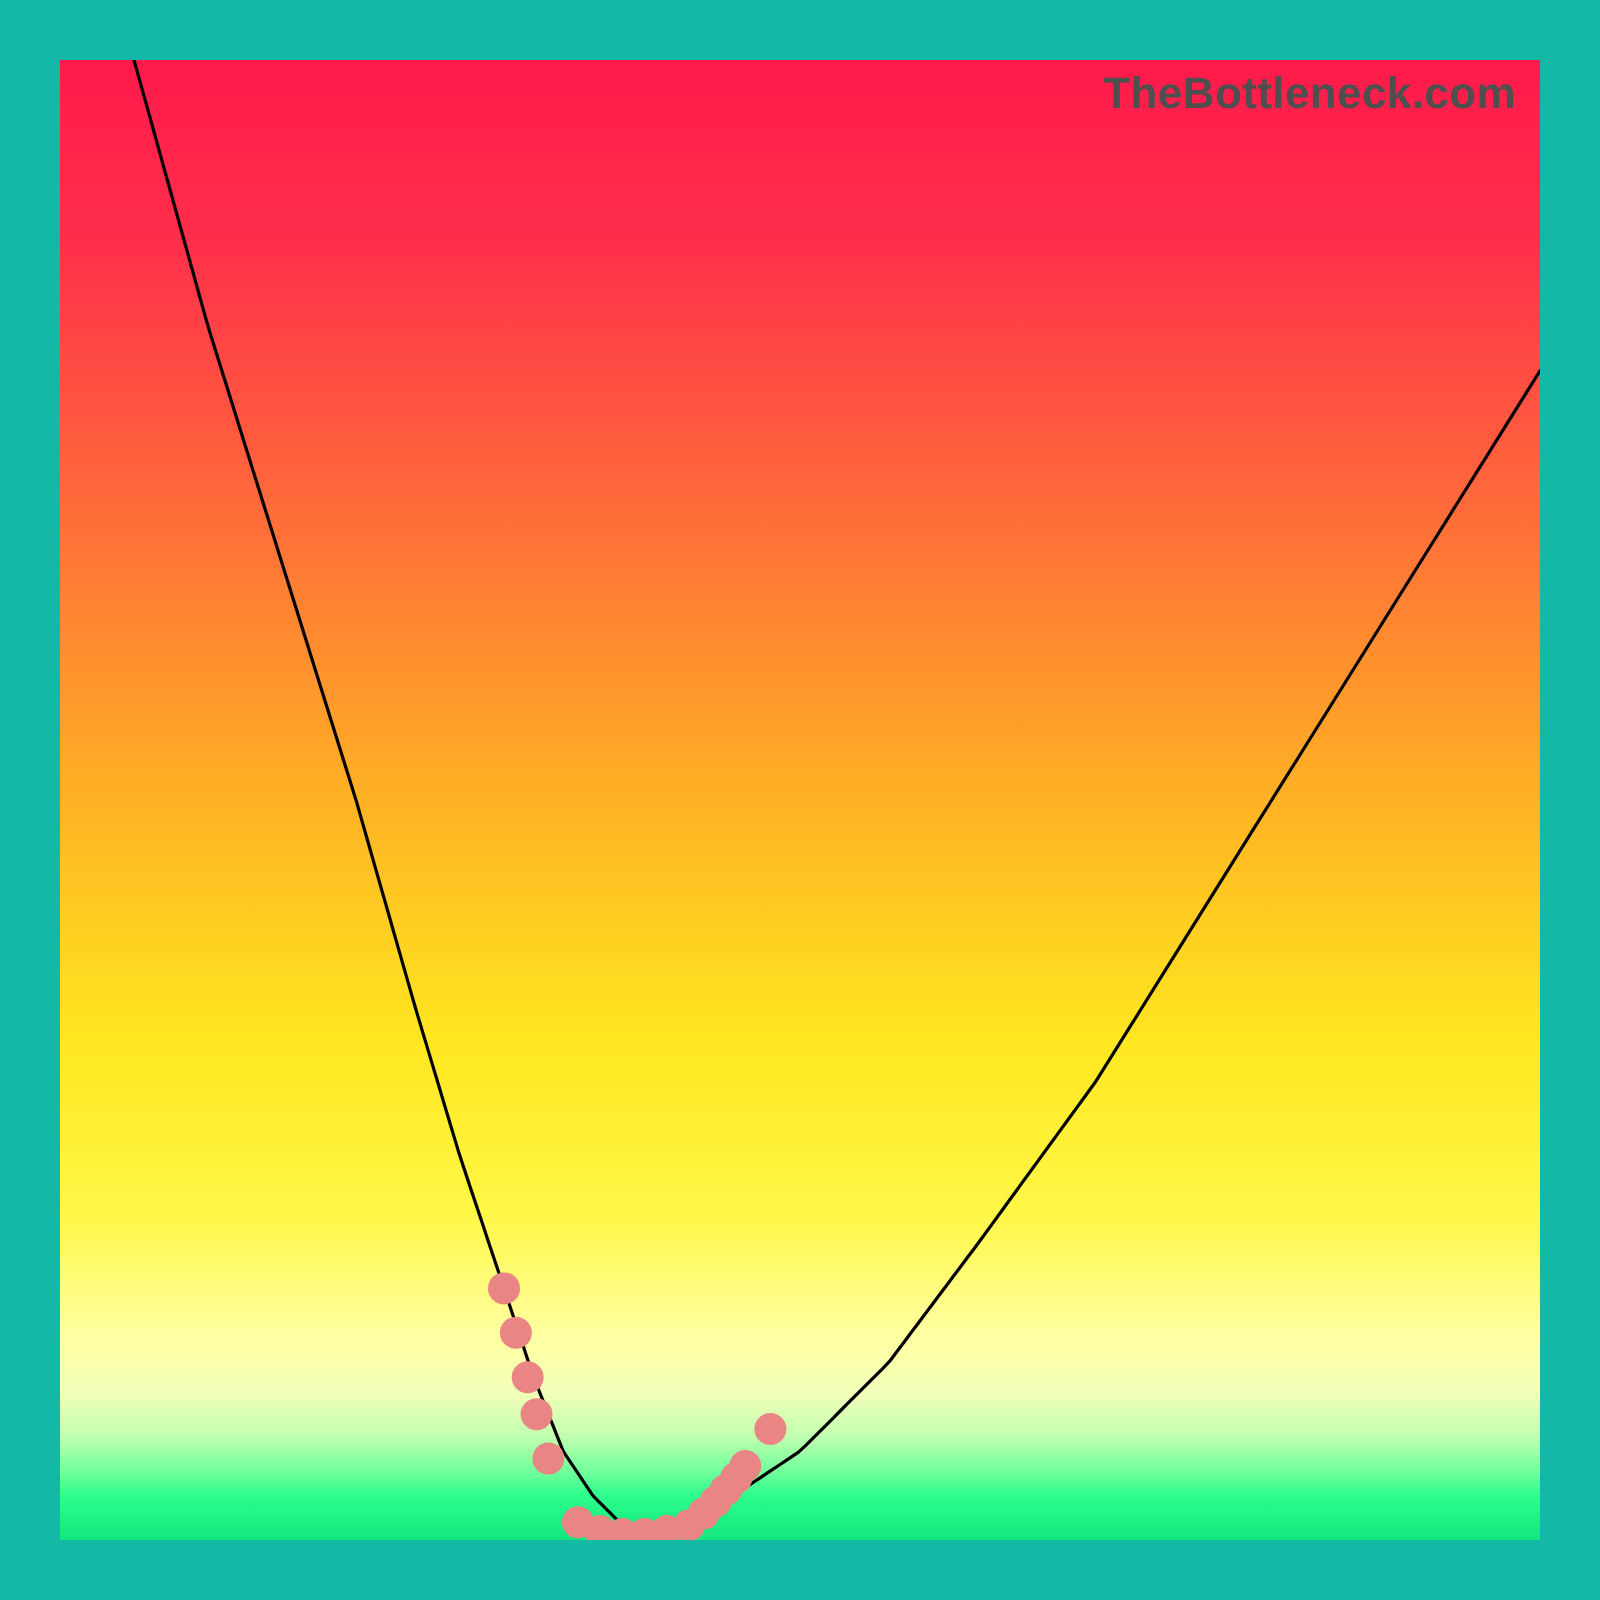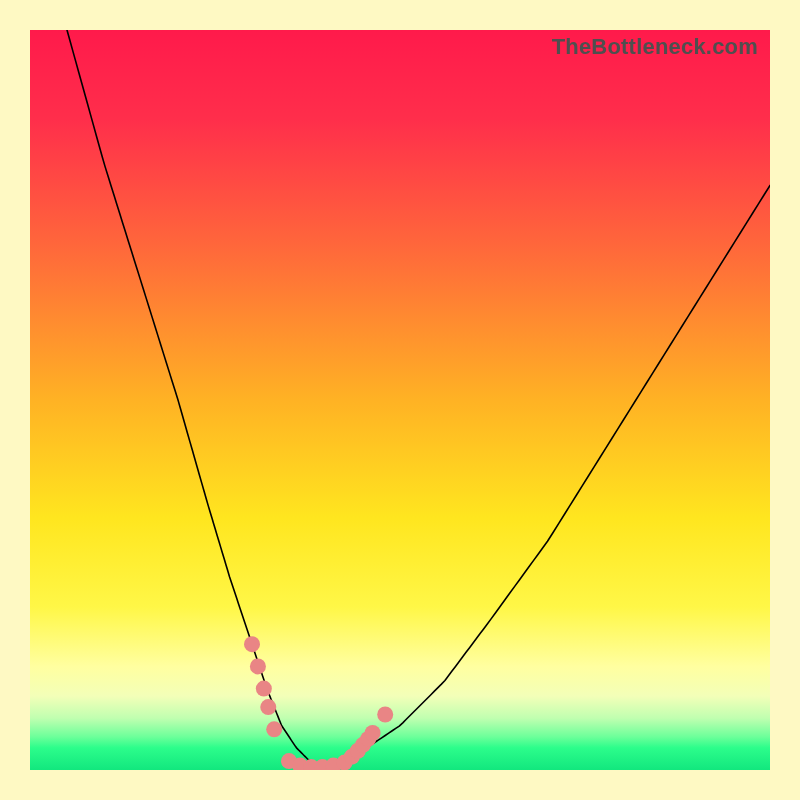--- a/index.html
+++ b/index.html
@@ -8,21 +8,21 @@
     width: 800px;
     height: 800px;
     overflow: hidden;
     background: #000;
     font-family: Arial, Helvetica, sans-serif;
   }
   .frame {
     position: relative;
     width: 800px;
     height: 800px;
-    background: #fef9c3;
+    background: #14b8a6;
   }
   .plot-area {
     position: absolute;
     left: 30px;
     top: 30px;
     width: 740px;
     height: 740px;
     overflow: hidden;
   }
   .gradient {

